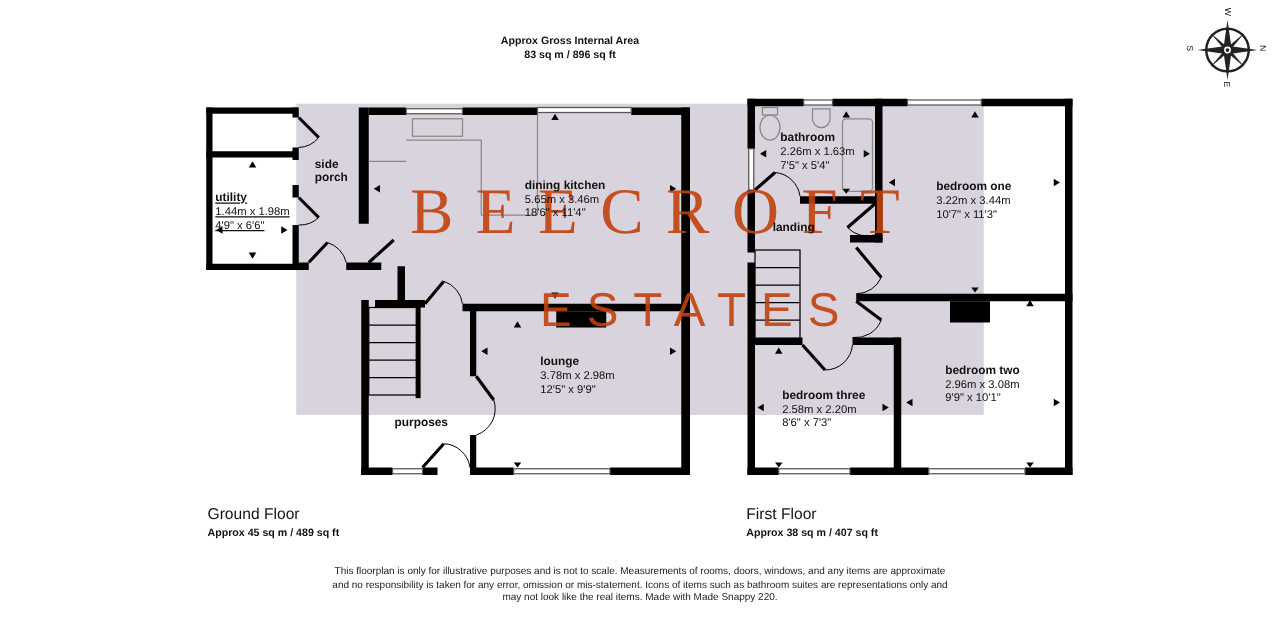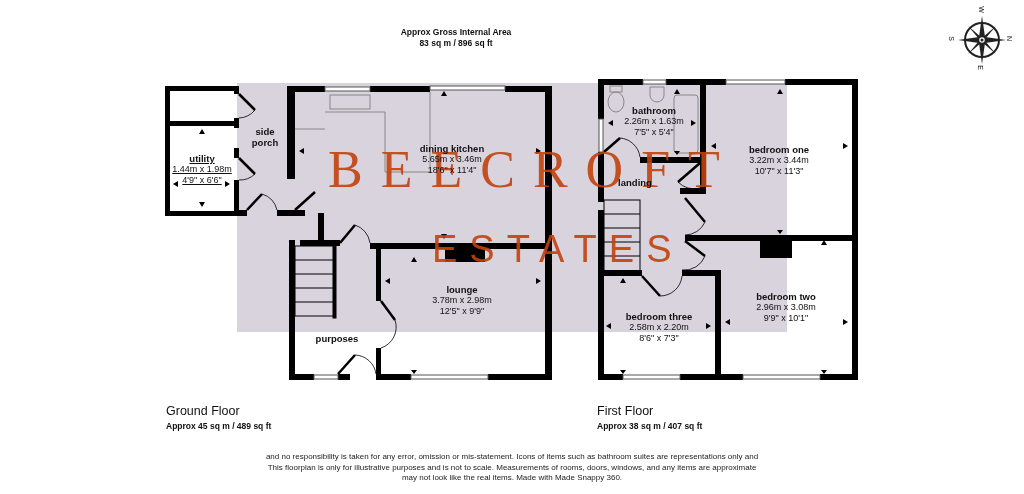--- a/index.html
+++ b/index.html
@@ -2,21 +2,21 @@
 <html><head>
 <meta charset="utf-8">
 <style>
   html, body { margin:0; padding:0; background:#ffffff; }
   body { width:1024px; height:494px; position:relative; overflow:hidden;
          font-family:"Liberation Sans", sans-serif; color:#111; }
   .abs { position:absolute; }
   .gia { left:0; width:912px; top:27px; text-align:center; font-weight:bold; font-size:8.5px; line-height:11px; }
   .compass { left:952px; top:10px; width:60px; height:60px; }
   svg.plan { position:absolute; left:0; top:0; }
-  .room-label { position:absolute; text-align:center; font-size:9px; line-height:11px; transform:translateX(-50%); white-space:nowrap; }
+  .room-label { position:absolute; font-size:9px; line-height:11px; transform:translateX(-50%); white-space:nowrap; }
   .room-label .name { font-weight:bold; font-size:9.5px; }
   .floor-title { font-size:12.5px; }
   .floor-area { font-size:8.5px; font-weight:bold; margin-top:3px; }
   .disclaimer { left:0; width:1024px; top:452px; text-align:center; font-size:8px; line-height:10.5px; color:#222; }
   .wm { position:absolute; color:#c2410c; font-family:"Liberation Serif", serif; white-space:nowrap; opacity:0.9; }
 </style>
 </head>
 <body>
 
 <div class="abs gia">
@@ -269,16 +269,16 @@
 <div class="abs" style="left:166px;top:404px;">
   <div class="floor-title">Ground Floor</div>
   <div class="floor-area">Approx 45 sq m / 489 sq ft</div>
 </div>
 <div class="abs" style="left:597px;top:404px;">
   <div class="floor-title">First Floor</div>
   <div class="floor-area">Approx 38 sq m / 407 sq ft</div>
 </div>
 
 <div class="abs disclaimer">
+  <div>This floorplan is only for illustrative purposes and is not to scale. Measurements of rooms, doors, windows, and any items are approximate</div>
   <div>and no responsibility is taken for any error, omission or mis-statement. Icons of items such as bathroom suites are representations only and</div>
-  <div>This floorplan is only for illustrative purposes and is not to scale. Measurements of rooms, doors, windows, and any items are approximate</div>
-  <div>may not look like the real items. Made with Made Snappy 360.</div>
+  <div>may not look like the real items. Made with Made Snappy 220.</div>
 </div>
 
 </body></html>

